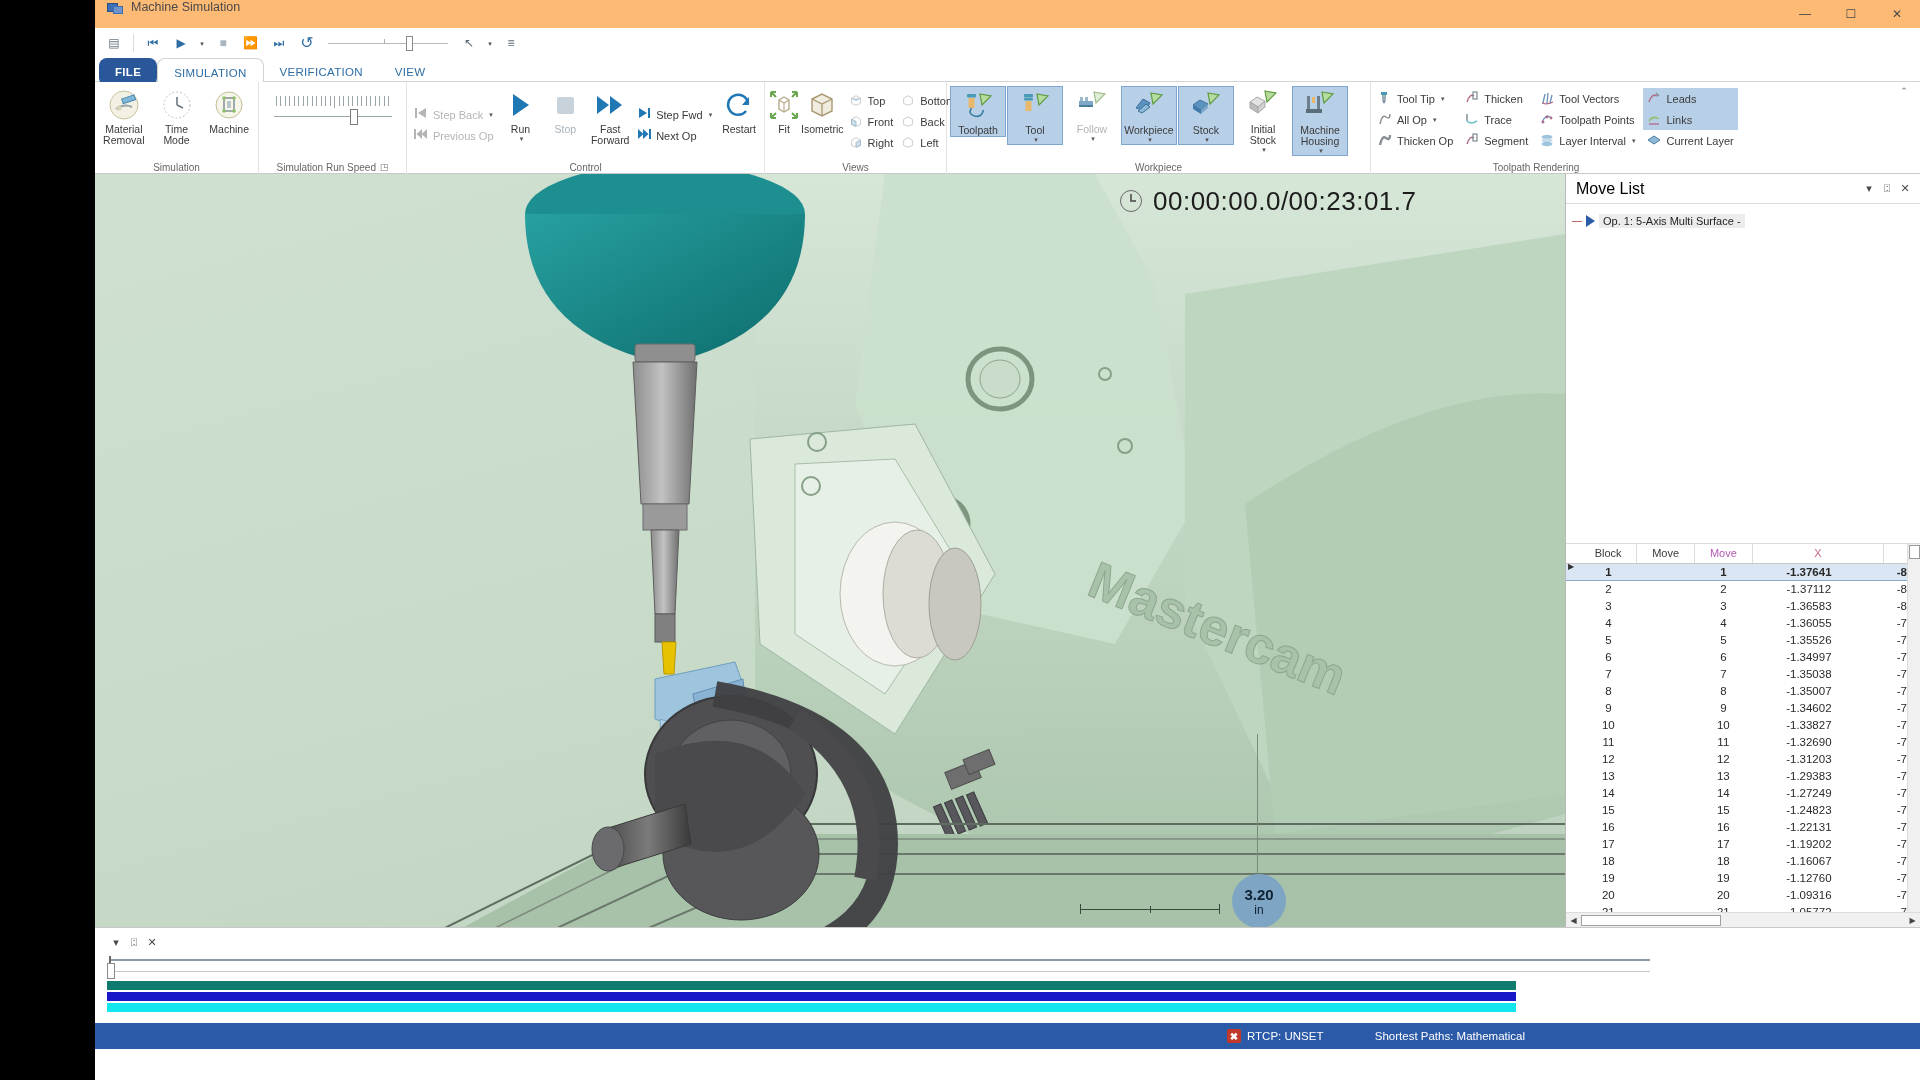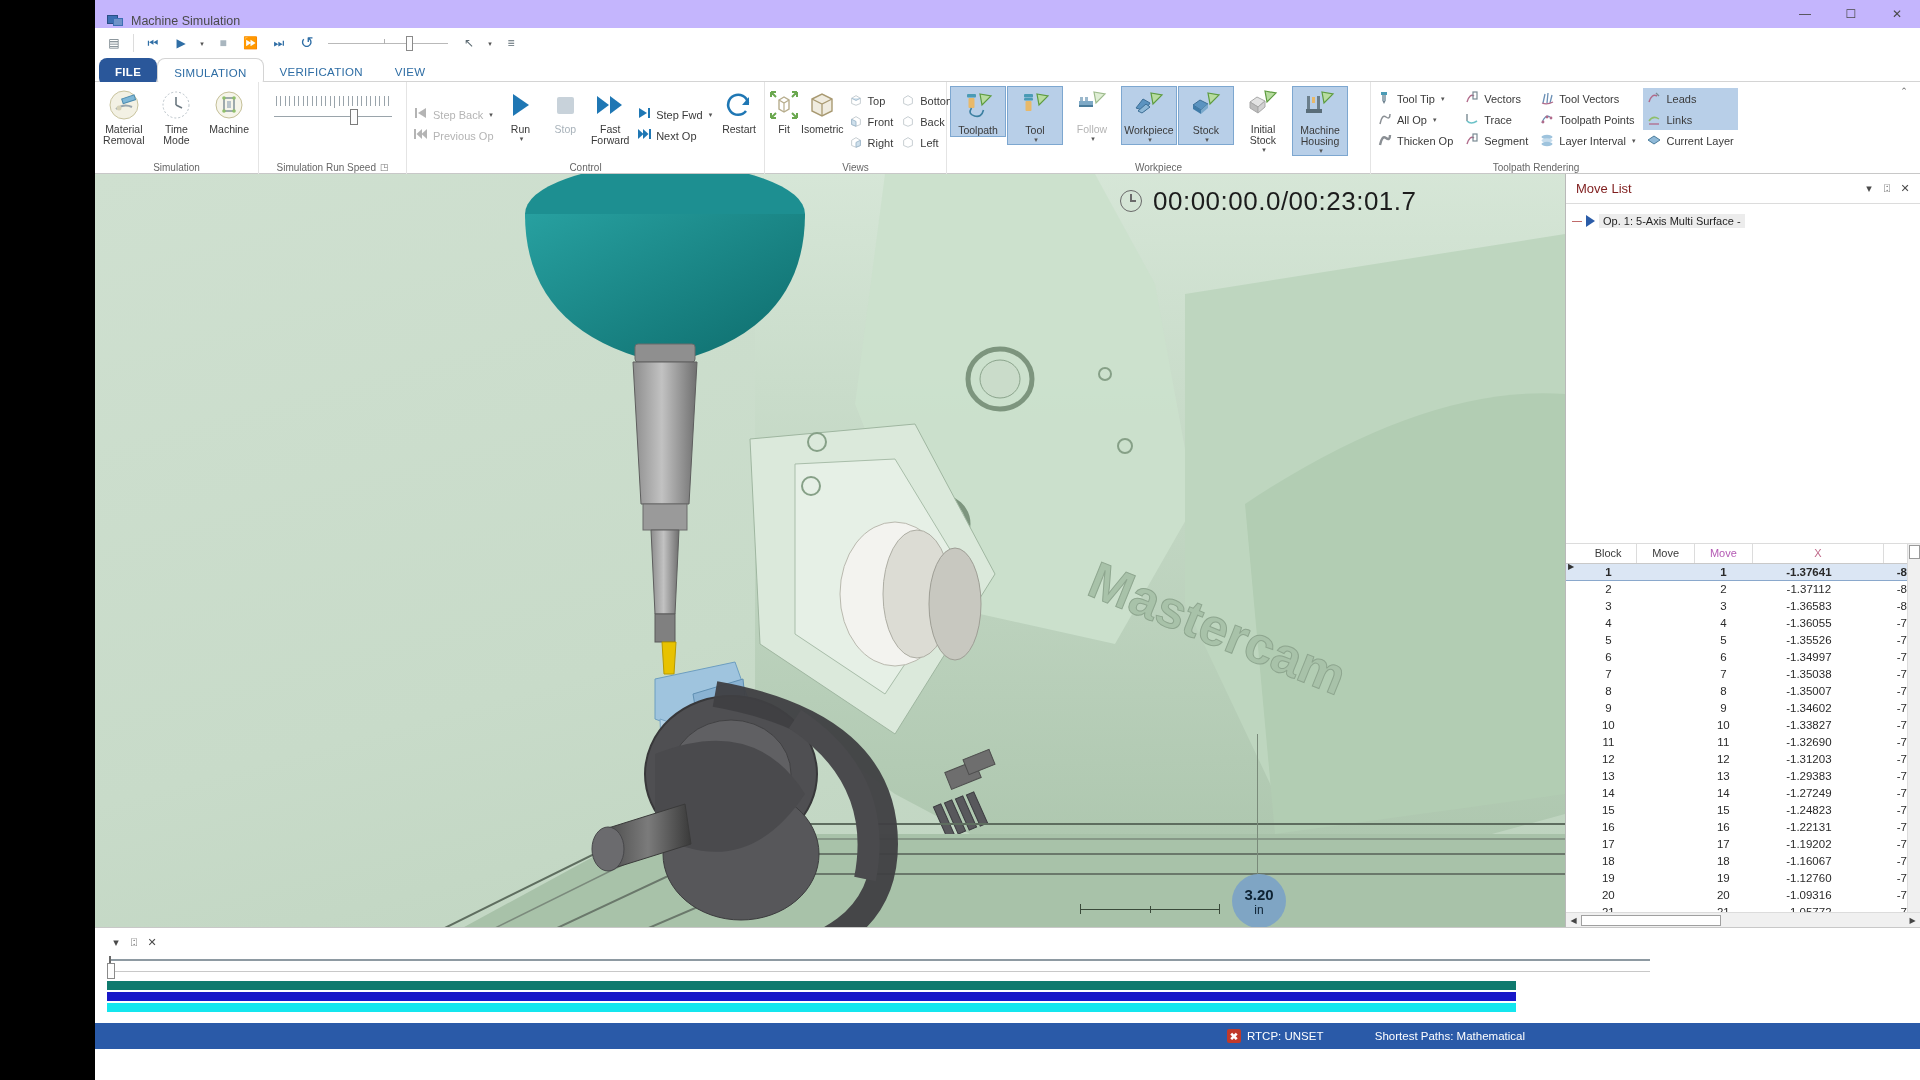--- a/index.html
+++ b/index.html
@@ -9,21 +9,21 @@
     font-family: "Liberation Sans", sans-serif;
   }
   #app {
     position: absolute; left: 95px; top: 0;
     width: 1825px; height: 1080px;
     background: #fff;
   }
 
   
   .titlebar {
-    height: 28px; background: #c4b5fd; display: flex; align-items: flex-end;
+    height: 28px; background: #fdba74; display: flex; align-items: flex-start;
     border-bottom: 0px solid #e6e6e6; position: relative;
   }
   .titlebar .app-icon {
     width: 16px; height: 16px; margin-left: 12px; margin-right: 8px;
     position: relative;
   }
   .app-icon .sq1 { position:absolute; left:0; top:3px; width:11px; height:9px; background:#3d6fb4; border:1px solid #2a4f86;}
   .app-icon .sq2 { position:absolute; left:6px; top:6px; width:10px; height:8px; background:#6f93c9; border:1px solid #3d6fb4;}
   .titlebar .title { font-size: 12.5px; color: #4a4a4a; }
   .winbtns { position:absolute; right:0; top:0; height:28px; display:flex; }
@@ -114,21 +114,21 @@
     align-items:center; justify-content:center; color:#0d2233; }
   .scale-circle .v { font-size: 15px; font-weight: bold; }
   .scale-circle .u { font-size: 12px; }
   .vline { position:absolute; left: 1162px; top: 560px; width: 1px; height: 145px; background:#7a8a7a; }
 
   
   .movelist { width: 355px; background: #fff; border-left: 1px solid #b9b9b9;
     display: flex; flex-direction: column; }
   .ml-header { height: 30px; display:flex; align-items:center; padding:0 6px 0 10px;
     border-bottom: 1px solid #dcdcdc; }
-  .ml-header .ttl { font-size: 13px; color: #7f1d1d; flex:1; }
+  .ml-header .ttl { font-size: 16px; color: #000000; flex:1; }
   .ml-header .ic { width:18px; height:18px; display:flex; align-items:center; justify-content:center;
     color:#4a4a4a; font-size:11px; }
   .ml-tree { height: 340px; border-bottom: 1px solid #dcdcdc; padding: 8px 0 0 6px; font-size: 11px; }
   .tree-row { display:flex; align-items:center; gap:4px; height:18px; }
   .tree-dash { width:10px; height:1px; background:#c06a6a; }
   .tree-play { width:0;height:0;border-left:9px solid #2b5ca8;border-top:6px solid transparent;
     border-bottom:6px solid transparent; }
   .tree-lbl { background:#ececec; padding:1px 4px; color:#1f1f1f; font-size:11px; }
   .ml-scrollarea { flex:1; position:relative; overflow:hidden; }
   table.mlt { width: 100%; border-collapse: collapse; font-size: 11.5px; }
@@ -224,21 +224,21 @@
     <div class="tab file">FILE</div>
     <div class="tab active">SIMULATION</div>
     <div class="tab">VERIFICATION</div>
     <div class="tab">VIEW</div>
     <div class="spacer"></div>
   </div>
 
   <div class="ribbon">
 
     <div class="rgroup" style="width:164px">
-      <div class="rgroup-body" style="justify-content:flex-end">
+      <div class="rgroup-body" style="justify-content:flex-start">
         <div class="bigbtn">
           <div class="ico">
             <svg width="32" height="32" viewBox="0 0 32 32">
               <circle cx="16" cy="16" r="14" fill="#f3f1e4" stroke="#c9c49f"></circle>
               <path d="M8 20 q8 -6 16 -2" stroke="#9aa6ad" fill="none" stroke-width="2"></path>
               <rect x="14" y="8" width="13" height="5" fill="#7fb8d8" stroke="#4d8cb0" transform="rotate(-18 20 10)"></rect>
               <circle cx="11" cy="19" r="2.5" fill="#d6d2b8"></circle>
             </svg>
           </div>
           <div class="lbl" style="white-space:pre-line">Material
@@ -588,21 +588,21 @@
                 </svg></span>
             <span>Thicken Op</span>
           </div>
         </div>
         <div class="smallcol">
           <div class="smallbtn">
             <span class="ico sm"><svg width="14" height="14" viewBox="0 0 14 14">
                   <path d="M2 11 q3 -9 7 -6" stroke="#b06a8a" fill="none" stroke-width="1.4"></path>
                   <rect x="8" y="1" width="4" height="7" fill="none" stroke="#7a8a93" stroke-width="1.2"></rect>
                 </svg></span>
-            <span>Vectors</span>
+            <span>Thicken</span>
           </div>
           <div class="smallbtn">
             <span class="ico sm"><svg width="14" height="14" viewBox="0 0 14 14">
                   <path d="M2 2 L2 9" stroke="#7a8a93" stroke-width="1.4"></path>
                   <path d="M2 9 q4 4 10 0" stroke="#6cc2c8" fill="none" stroke-width="1.6"></path>
                 </svg></span>
             <span>Trace</span>
           </div>
           <div class="smallbtn">
             <span class="ico sm"><svg width="14" height="14" viewBox="0 0 14 14">

